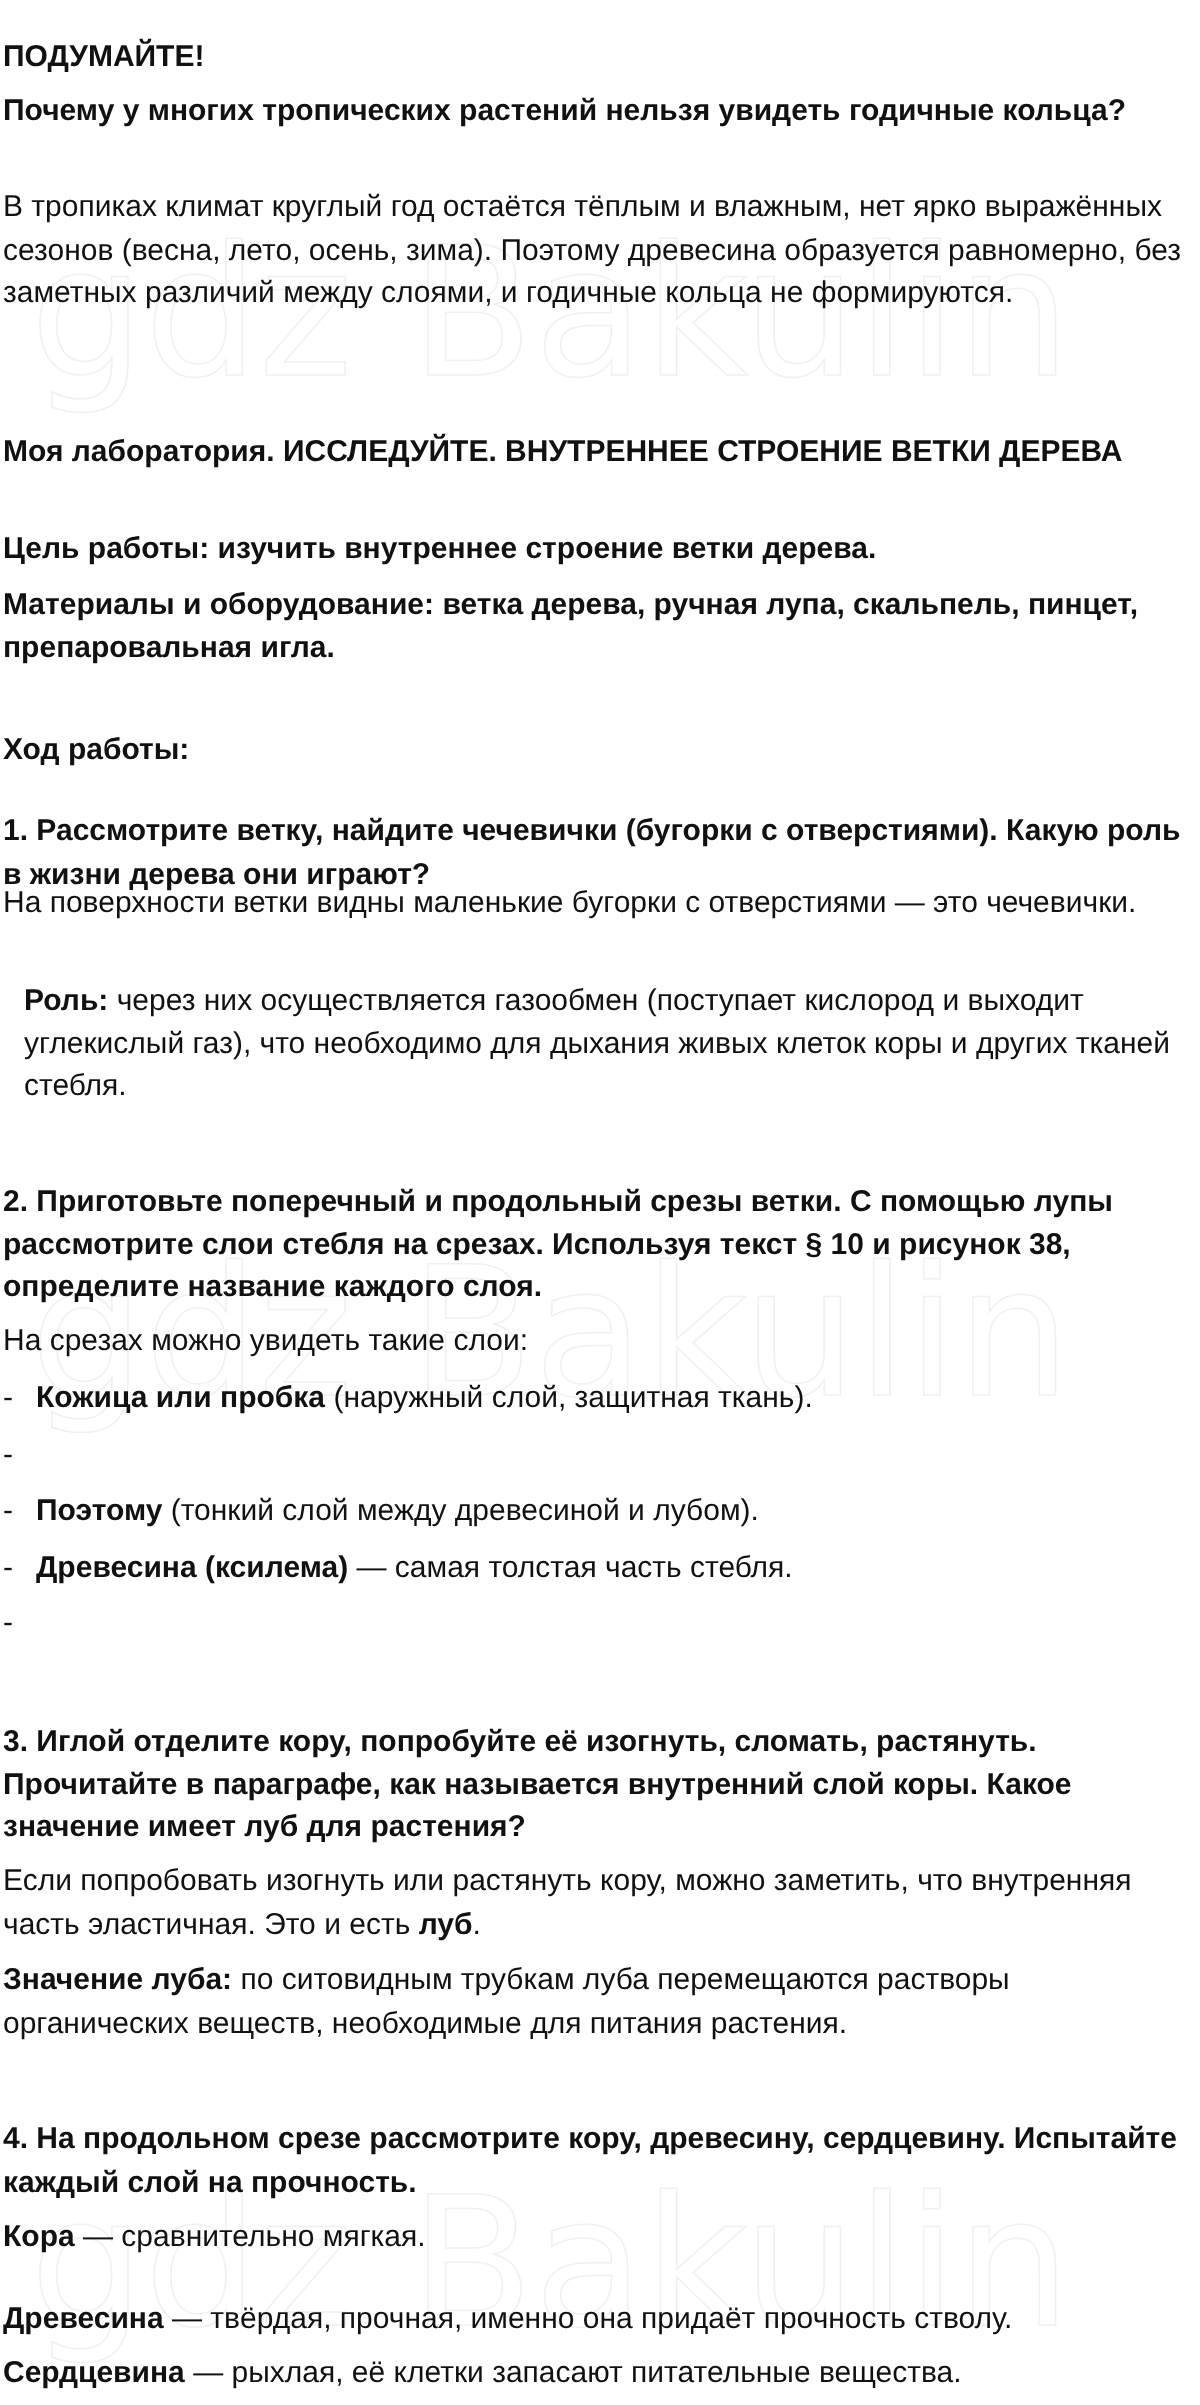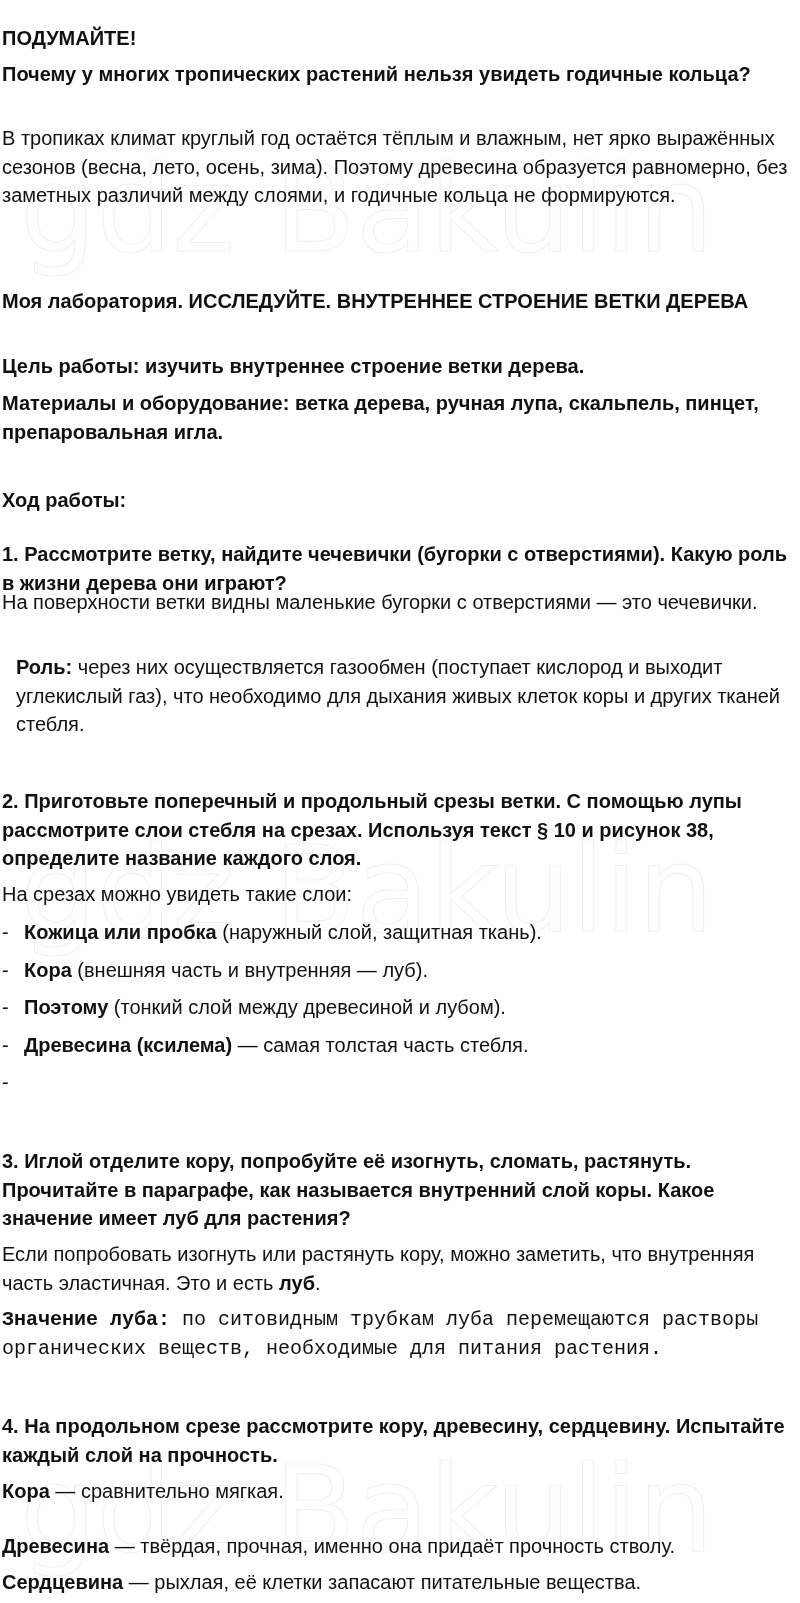--- a/index.html
+++ b/index.html
@@ -67,42 +67,41 @@
   <div class="block" style="top:880px;">
     <p class="p">На срезах можно увидеть такие слои:</p>
   </div>
   <div class="block" style="top:918px;">
     <div class="li p" style="margin-bottom:9px;">
         <span class="dash">-</span>
         <span><span class="b">Кожица или пробка</span><span> (наружный слой, защитная ткань).</span></span>
       </div>
     <div class="li p" style="margin-bottom:9px;">
         <span class="dash">-</span>
-        <span><span class="b">Кора</span><span> (внешняя часть и внутренняя — луб).</span></span>
       </div>
     <div class="li p" style="margin-bottom:9px;">
         <span class="dash">-</span>
         <span><span class="b">Поэтому</span><span> (тонкий слой между древесиной и лубом).</span></span>
       </div>
     <div class="li p" style="margin-bottom:9px;">
         <span class="dash">-</span>
         <span><span class="b">Древесина (ксилема)</span><span> — самая толстая часть стебля.</span></span>
       </div>
     <div class="li p">
         <span class="dash">-</span>
       </div>
   </div>
 
   <div class="block" style="top:1147px;">
     <p class="p b">3. Иглой отделите кору, попробуйте её изогнуть, сломать, растянуть. Прочитайте в параграфе, как называется внутренний слой коры. Какое значение имеет луб для растения?</p>
   </div>
   <div class="block" style="top:1240px;">
     <p class="p"><span>Если попробовать изогнуть или растянуть кору, можно заметить, что внутренняя часть эластичная. Это и есть </span><span class="b">луб</span><span>.</span></p>
   </div>
-  <div class="block" style="top:1306px;font-family:Liberation Mono, monospace;">
+  <div class="block" style="top:1306px;">
     <p class="p"><span class="b">Значение луба:</span><span> по ситовидным трубкам луба перемещаются растворы органических веществ, необходимые для питания растения.</span></p>
   </div>
 
   <div class="block" style="top:1412px;">
     <p class="p b">4. На продольном срезе рассмотрите кору, древесину, сердцевину. Испытайте каждый слой на прочность.</p>
   </div>
   <div class="block" style="top:1477px;">
     <p class="p" style="margin-bottom:26px;"><span class="b">Кора</span><span> — сравнительно мягкая.</span></p>
     <p class="p" style="margin-bottom:8px;"><span class="b">Древесина</span><span> — твёрдая, прочная, именно она придаёт прочность стволу.</span></p>
     <p class="p"><span class="b">Сердцевина</span><span> — рыхлая, её клетки запасают питательные вещества.</span></p>

